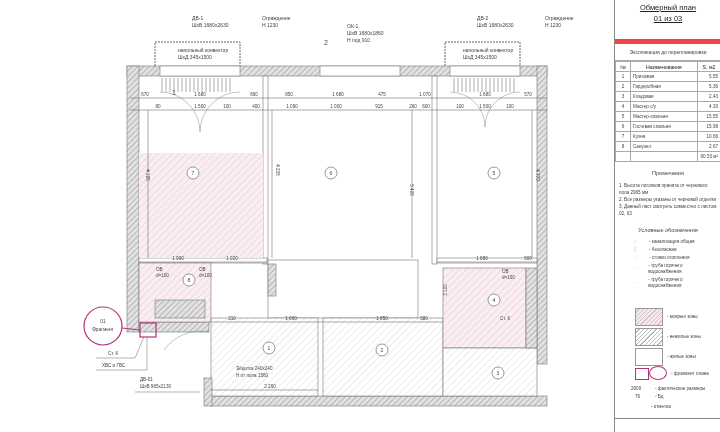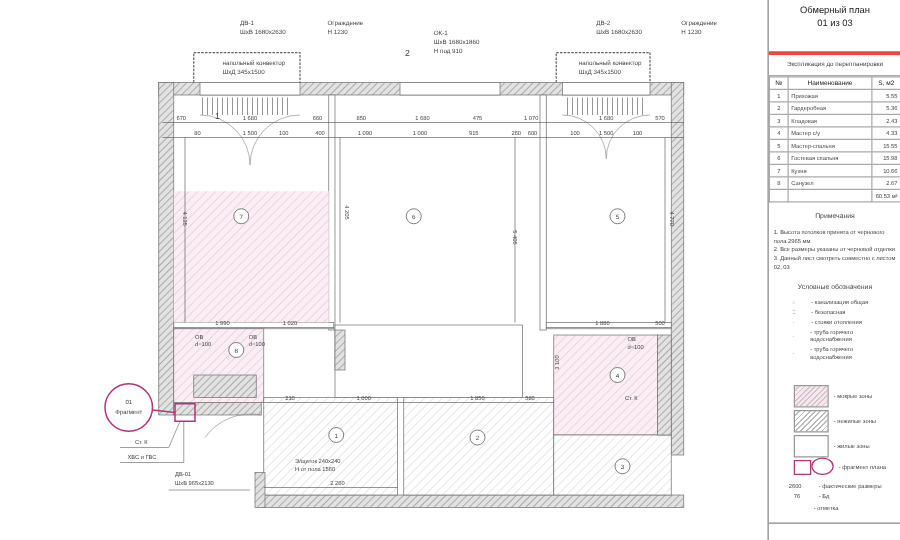--- a/index.html
+++ b/index.html
@@ -1,20 +1,20 @@
 <!DOCTYPE html>
 <html><head>
 <meta charset="utf-8">
 <style>
   html,body{margin:0;padding:0;background:#fff;}
   body{width:720px;height:432px;position:relative;overflow:hidden;font-family:"Liberation Sans",sans-serif;color:#333;}
   .sheet{position:absolute;left:0;top:0;width:720px;height:432px;}
   svg text{font-family:"Liberation Sans",sans-serif;fill:#444;}
   .panel{position:absolute;left:614px;top:0;width:106px;height:432px;border-left:1px solid #888;background:#fff;font-size:5px;color:#444;}
-  .panel .title{height:44px;border-bottom:3px solid #ef4444;text-align:center;font-size:7.5px;line-height:11px;padding-top:2px;box-sizing:border-box;color:#222;}
+  .panel .title{height:44px;border-bottom:5px solid #ef4444;text-align:center;font-size:7.5px;line-height:11px;padding-top:2px;box-sizing:border-box;color:#222;text-decoration:underline;}
   .panel .expl{height:16px;border-bottom:1px solid #aaa;text-align:center;font-size:5px;line-height:16px;}
   .panel table{width:100%;border-collapse:collapse;font-size:4.6px;}
   .panel td,.panel th{border:1px solid #aaa;padding:0 2px;height:9px;font-weight:normal;}
   .panel th{font-size:5.2px;color:#222;}
   .panel td.n{text-align:center;width:10px;}
   .panel td.v{text-align:right;width:18px;}
   .notes-h{text-align:center;font-size:5.5px;margin:8px 0 6px 0;}
   .note{font-size:4.6px;line-height:7px;padding:0 4px;}
   .leg-h{text-align:center;font-size:5.5px;margin:10px 0 6px 0;}
   .leg-row{display:flex;align-items:center;font-size:4.6px;line-height:6px;padding:0 6px;margin:2px 0;}

